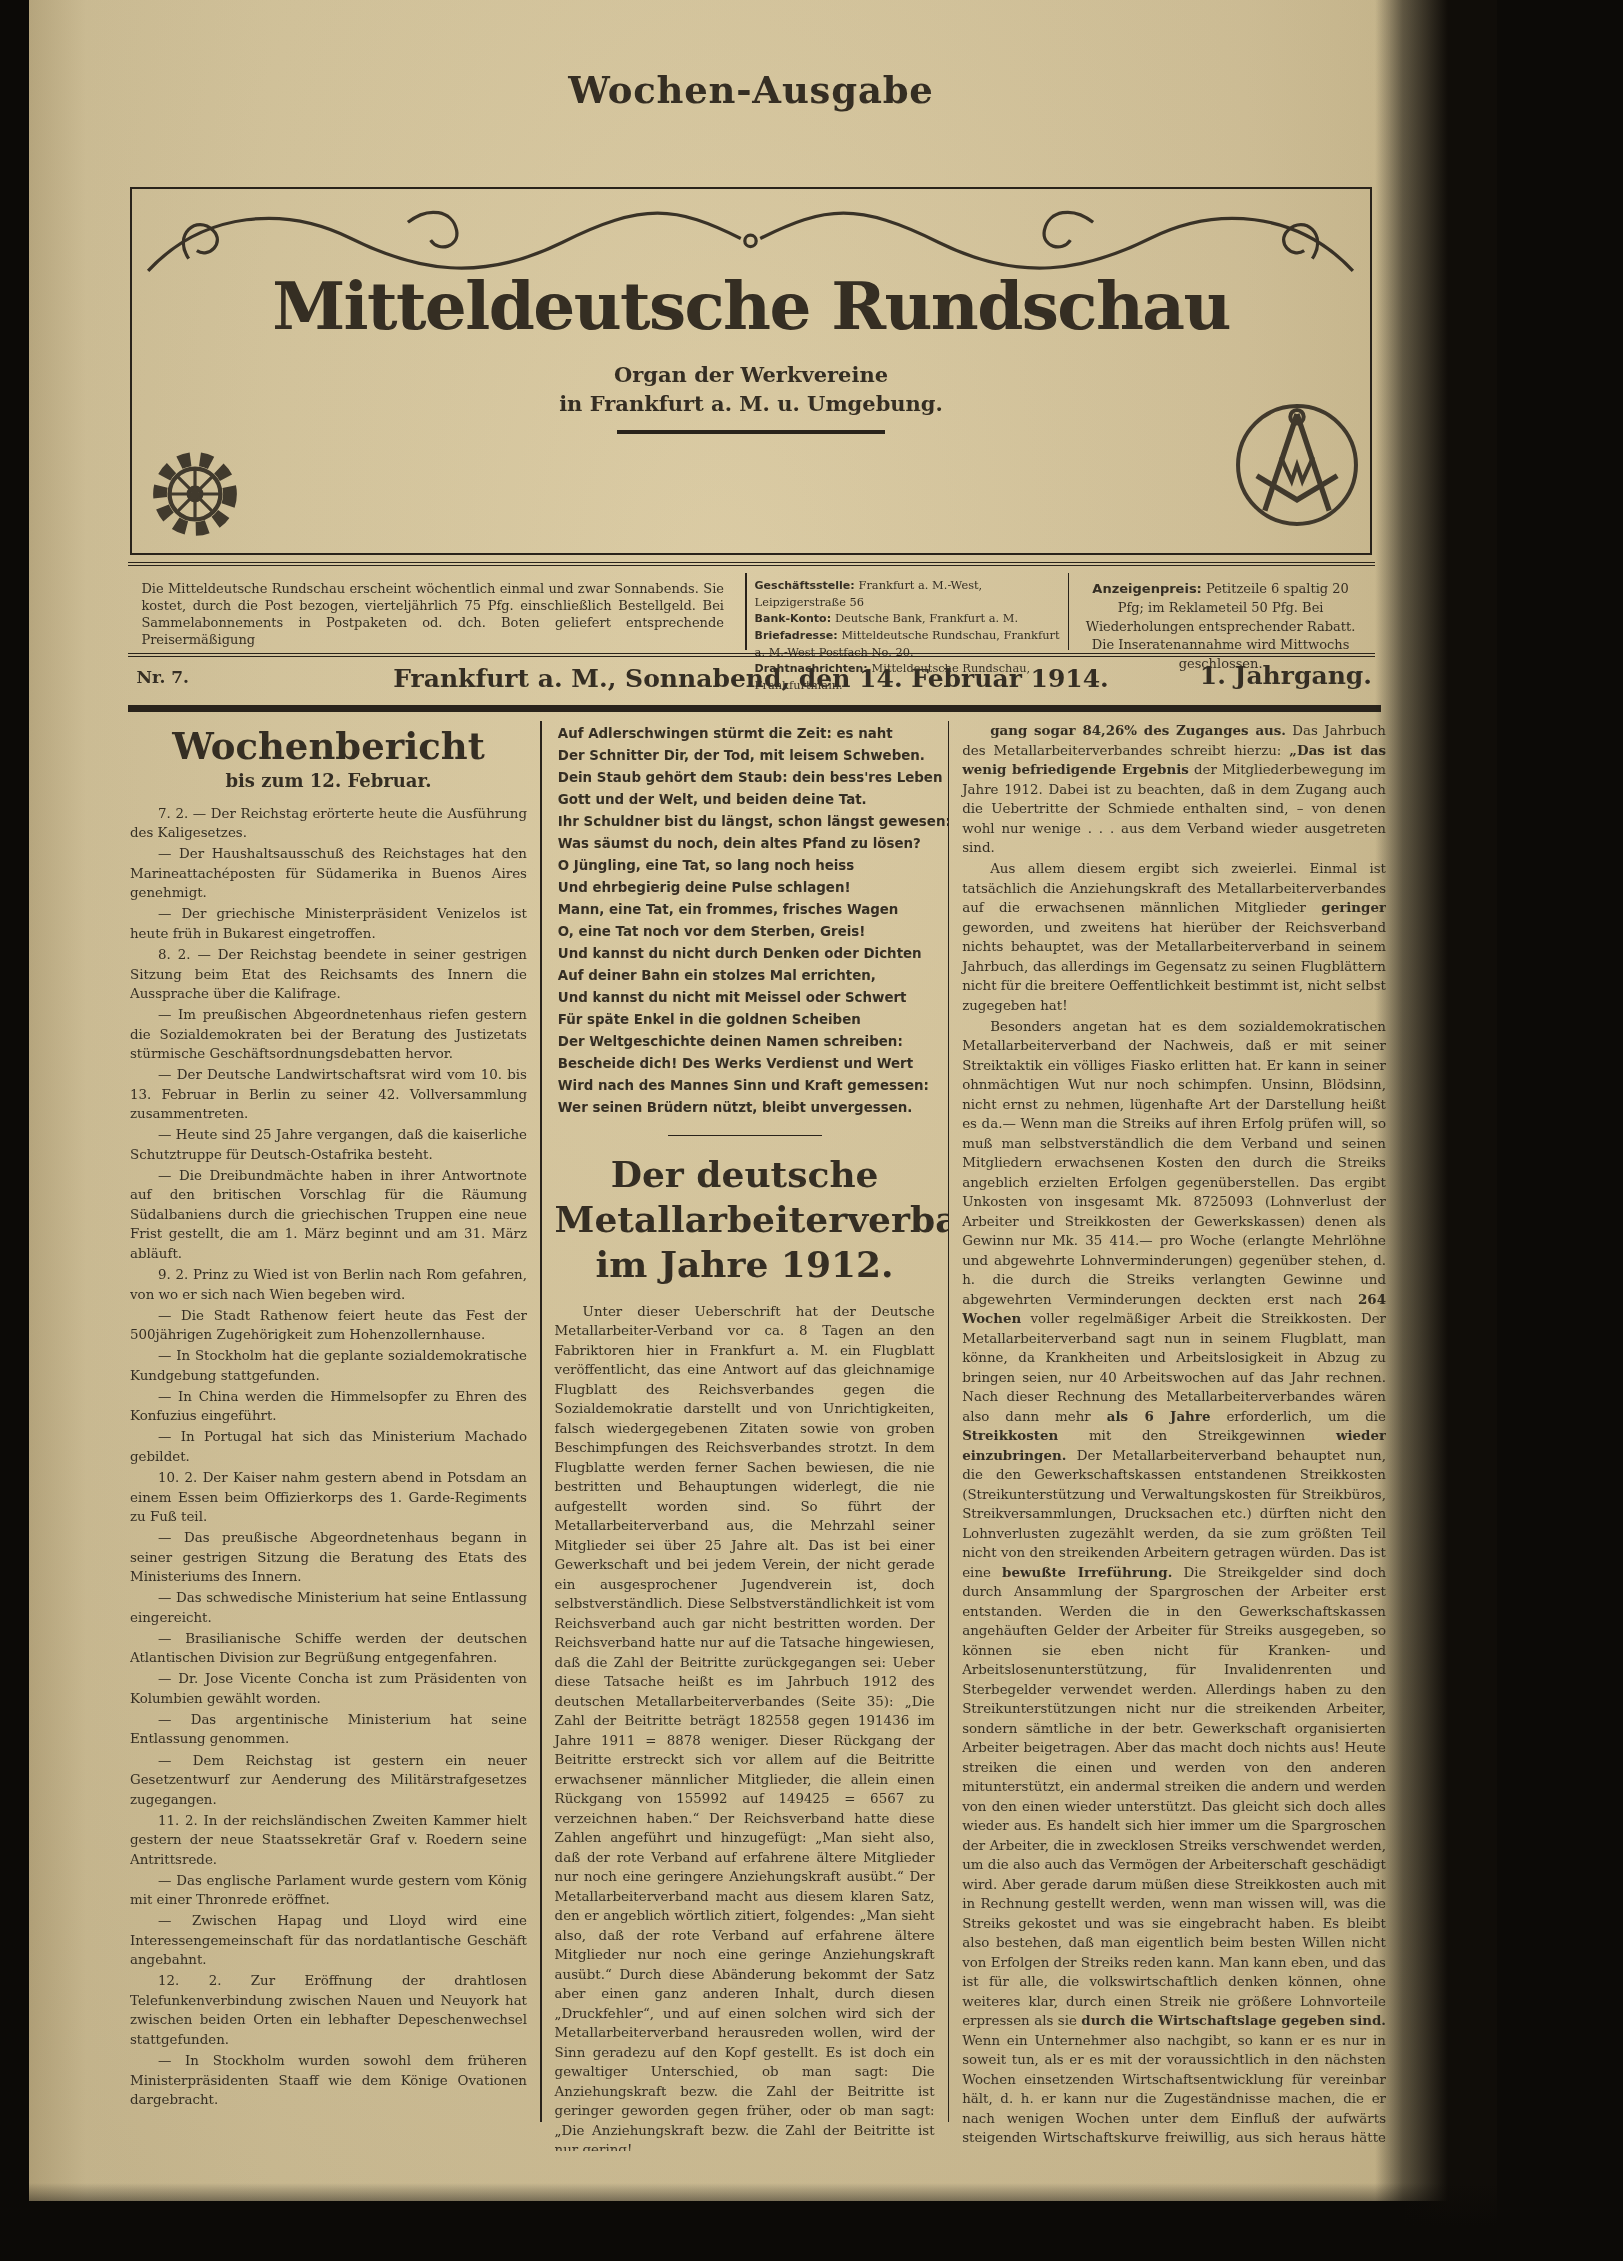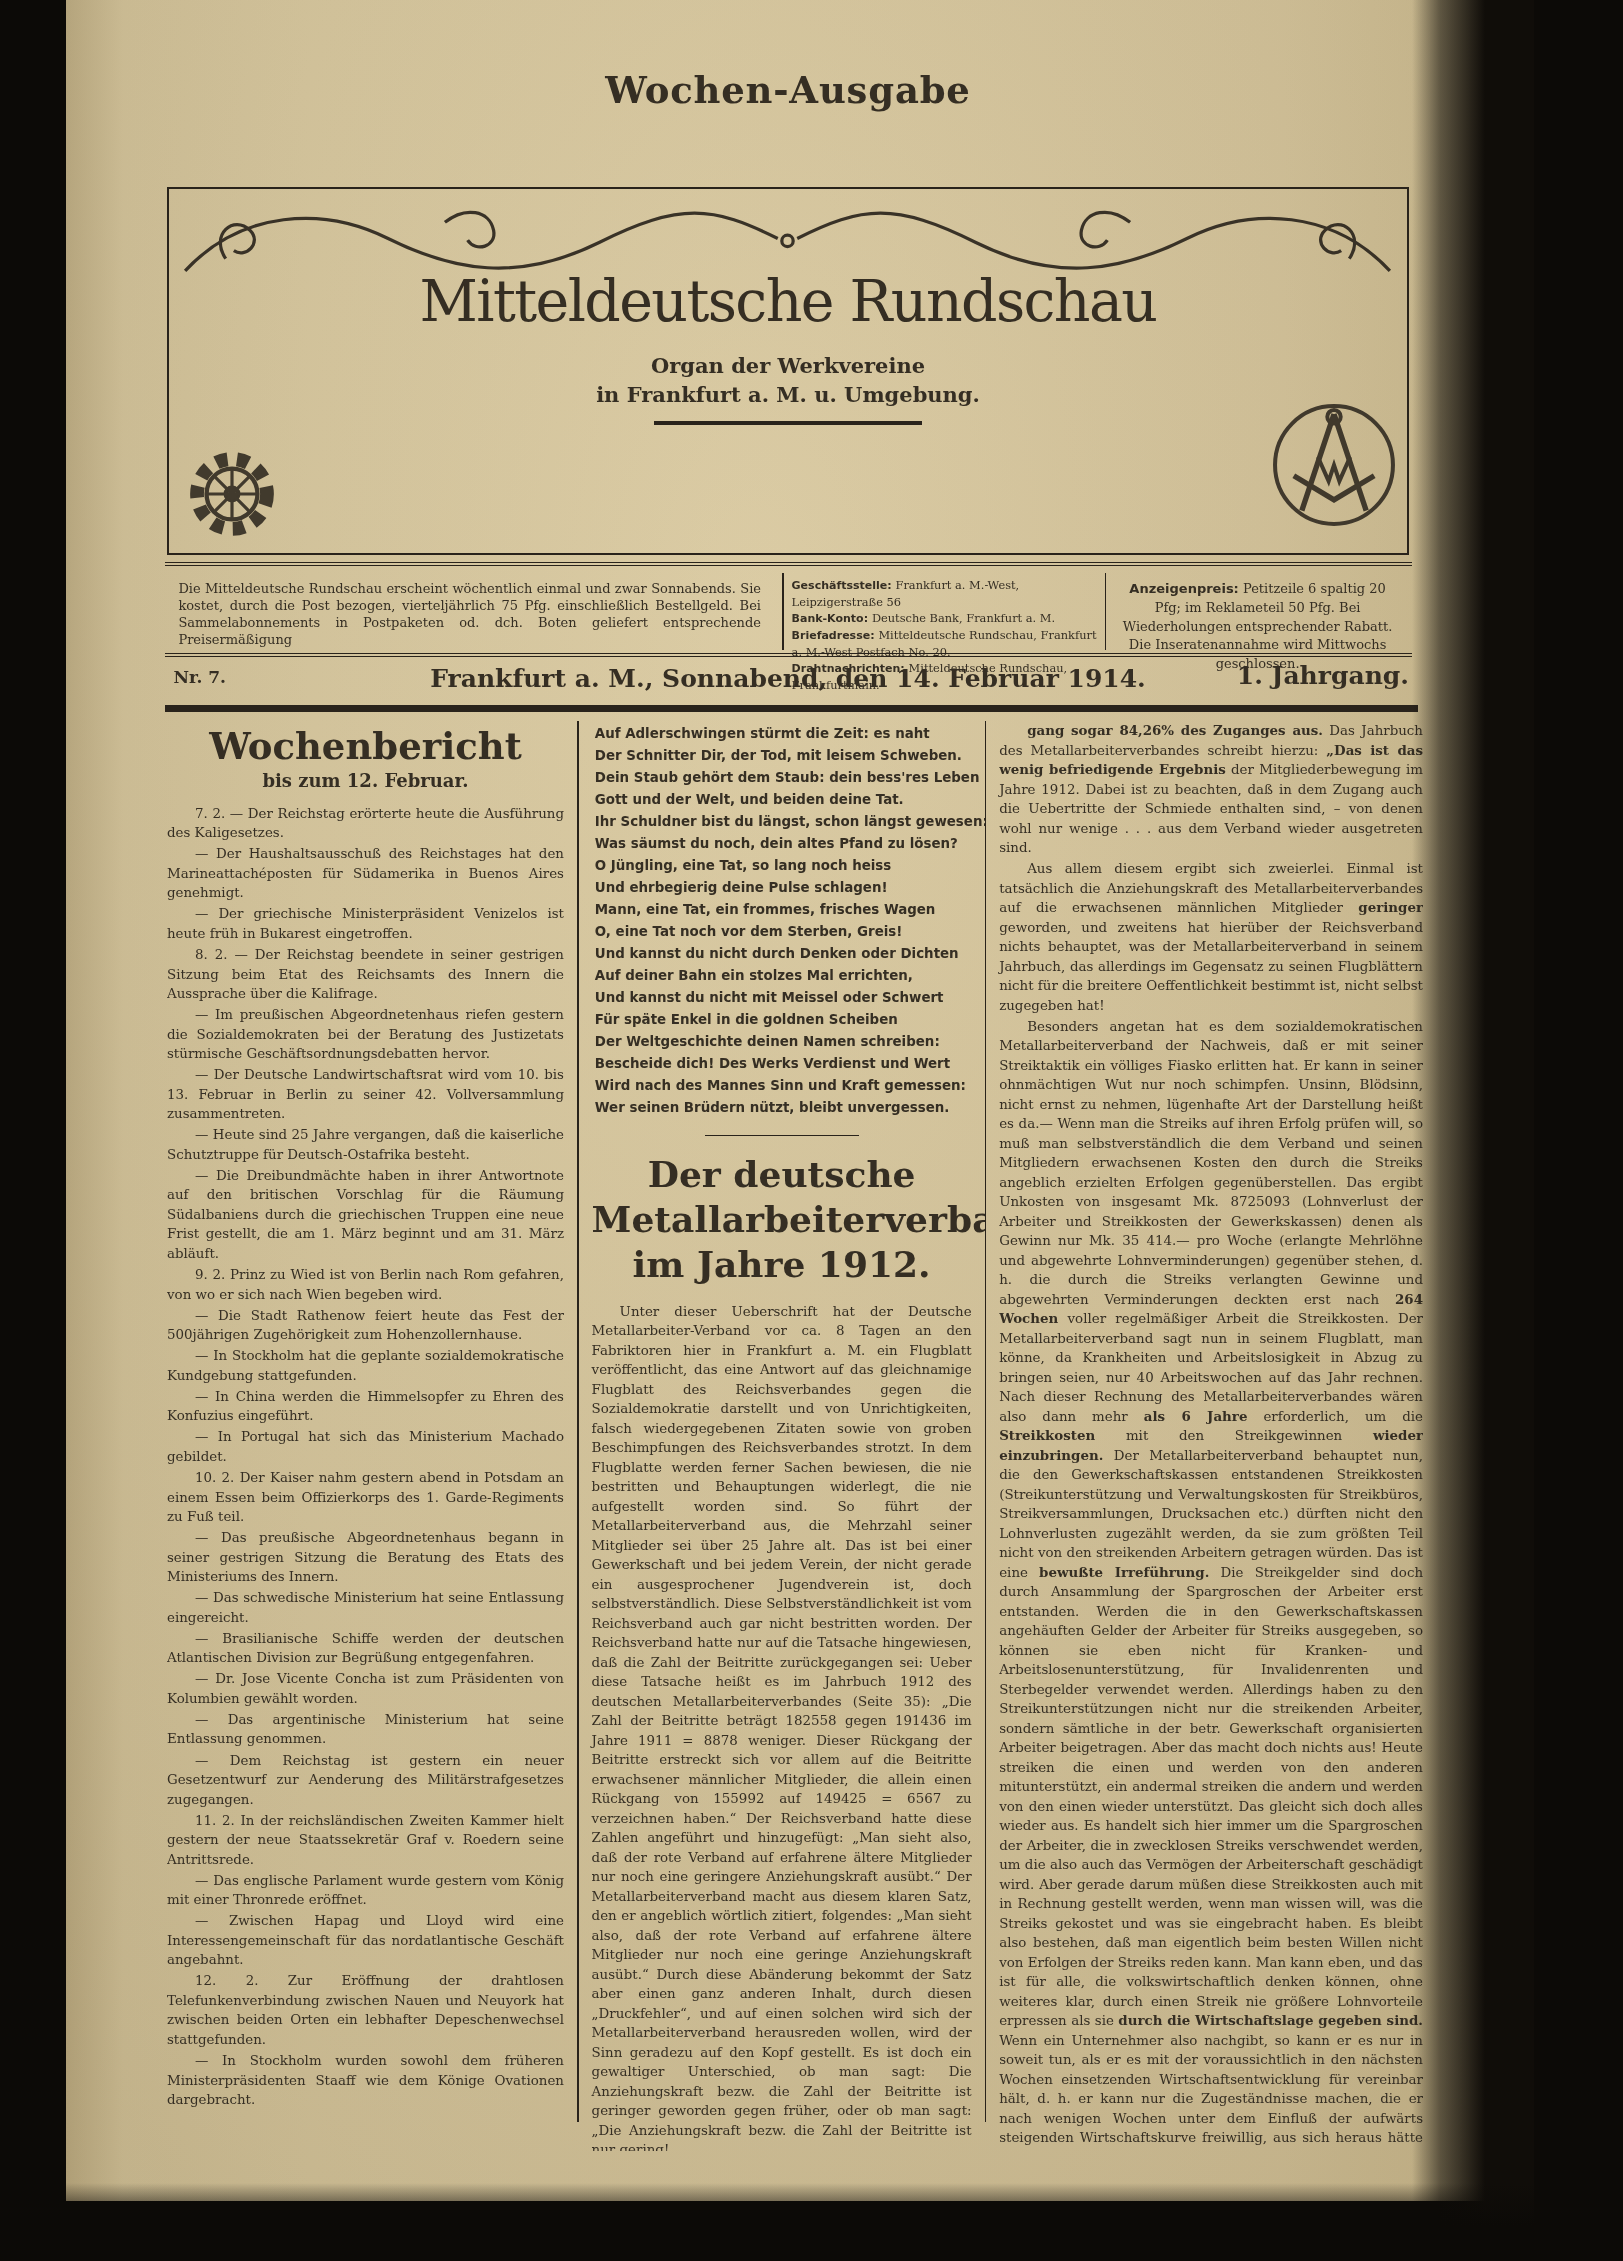--- a/index.html
+++ b/index.html
@@ -1,33 +1,33 @@
 <!DOCTYPE html>
 <html lang="de" style="font-size:13px"><head>
 <meta charset="utf-8">
 <style>
   html,body{margin:0;padding:0;background:#0c0a07;}
   .scan{position:relative;width:1497px;height:2261px;overflow:hidden;background:#0c0a07;
-        font-family:"DejaVu Serif",serif;color:#352e23;margin-left:37px;}
+        font-family:"DejaVu Serif",serif;color:#352e23;}
   .paper{position:absolute;left:29px;top:0;width:1536px;height:2201px;
          background:linear-gradient(90deg,#bfae84 0px,#d5c59b 57px,#d8c89e 243px,#d5c49a 1217px,#cfbe92 1396px,#b7a67c 1469px,#6d6150 1510px,#2a241c 1536px);}
   .paper::before{content:"";position:absolute;inset:0;
          background:radial-gradient(ellipse at 45% 28%,rgba(255,250,235,.10),rgba(60,45,20,.12) 85%);}
   .edge-bottom{position:absolute;left:0;bottom:0;width:1623px;height:78px;
          background:linear-gradient(180deg,rgba(12,10,7,0),#0c0a07 55%);}
   .binding{position:absolute;right:0;top:0;width:122px;height:2261px;
          background:linear-gradient(90deg,rgba(12,10,7,0),rgba(12,10,7,.55) 28px,#100d09 73px);}
   .content{position:absolute;inset:0;}
 
   .edition{position:absolute;top:68px;left:130px;width:1242px;text-align:center;
            font-size:37px;font-weight:bold;letter-spacing:0.8px;}
   .masthead-box{position:absolute;top:187px;left:130px;width:1242px;height:368px;
            border:2.4px solid #29231b;box-sizing:border-box;text-align:center;}
   .flourish{position:absolute;top:4.9px;left:8px;width:1221px;height:97px;opacity:.9;}
-  .nameplate{margin-top:84px;font-size:57px;font-weight:normal;letter-spacing:-1.6px;line-height:1;}
+  .nameplate{margin-top:84px;font-size:66px;font-weight:bold;letter-spacing:-1.6px;line-height:1;}
   .subtitle{margin-top:21px;font-size:21px;font-weight:bold;line-height:1.4;}
   .subtitle-underline{width:268px;height:4px;background:#29231b;margin:11.4px auto 0;}
   .emblem{position:absolute;opacity:.85;}
   .emblem.gear{left:9.7px;bottom:6.5px;}
   .emblem.compass{right:6.5px;bottom:21px;}
 
   .rule-double{position:absolute;left:128px;width:1247px;height:4px;box-sizing:border-box;
            border-top:1.6px solid #29231b;border-bottom:1.6px solid #29231b;}
   .rule-thick{position:absolute;left:128px;width:1253px;height:6.5px;background:#29231b;}
 

